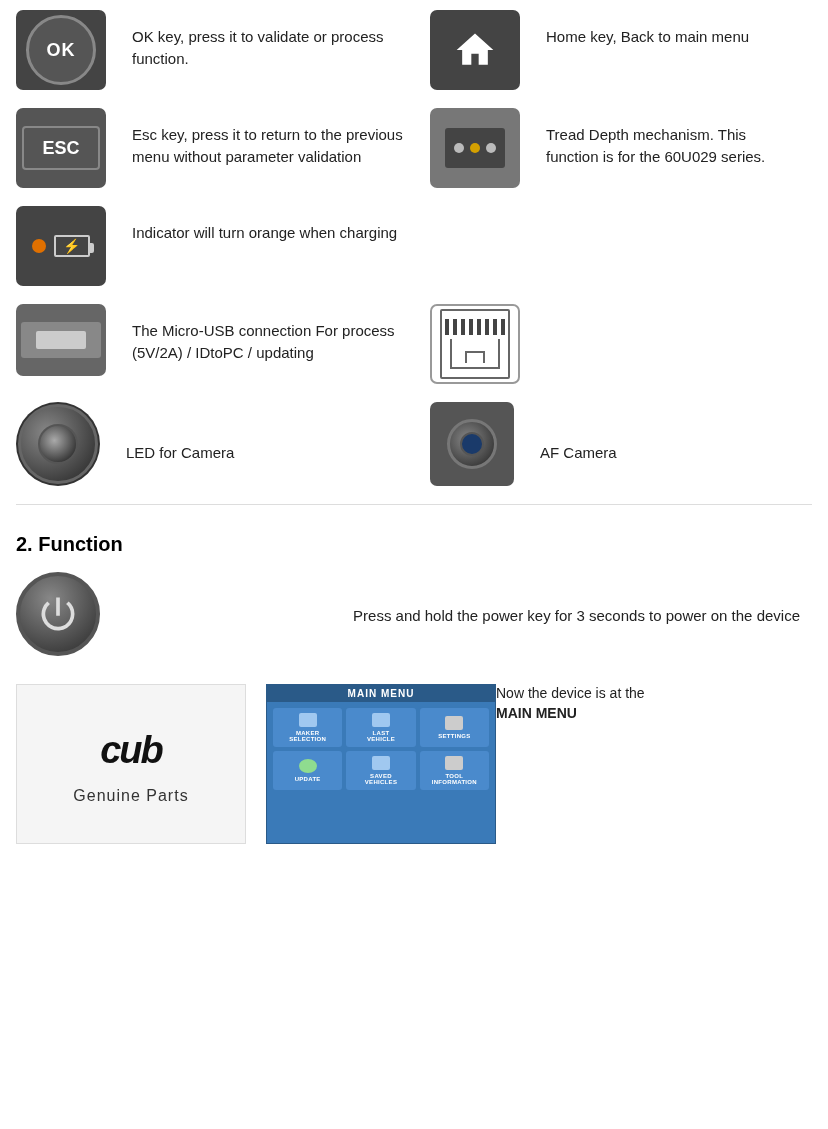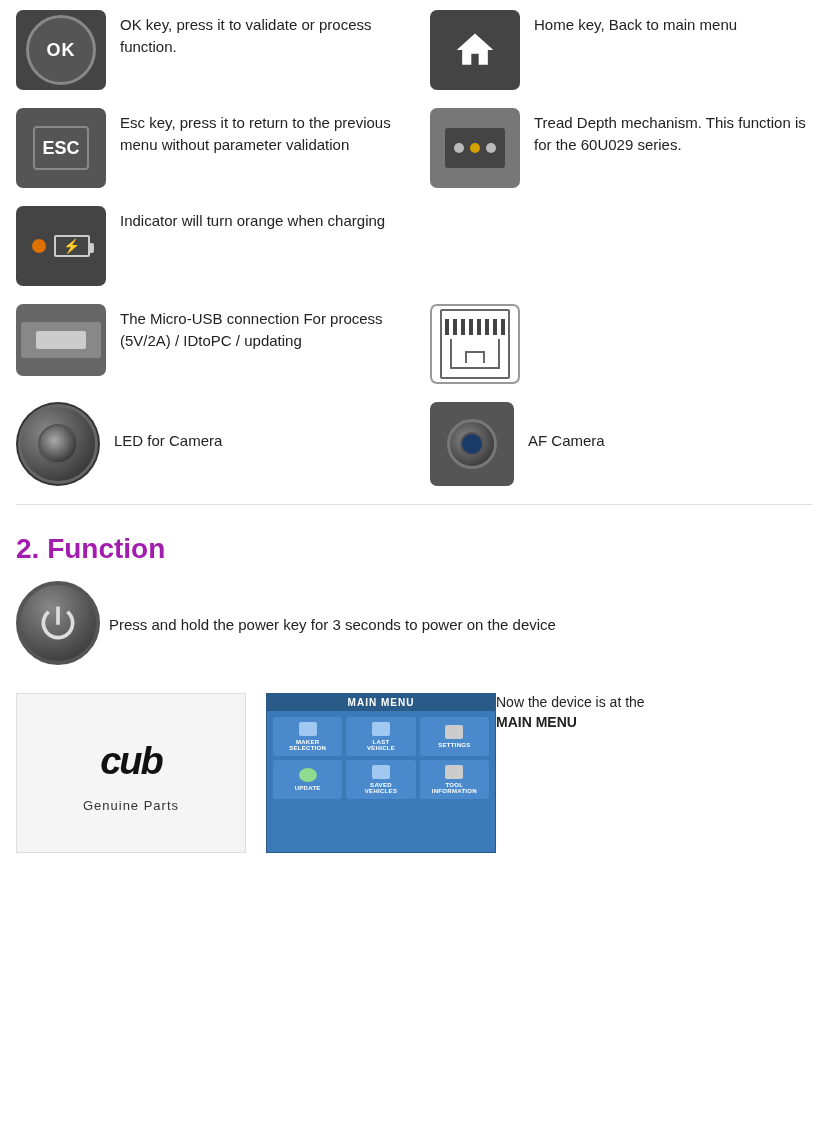--- a/index.html
+++ b/index.html
@@ -42,21 +42,21 @@
     .icon-box.white-bg {
       background: #fff;
       border: 2px solid #999;
     }
     .desc {
       flex: 1;
       line-height: 1.45;
       padding-top: 4px;
     }
     .desc p {
-      margin: 0;
+      margin: 12px;
     }
 
     
     .ok-icon {
       width: 70px; height: 70px;
       border-radius: 50%;
       background: #555;
       border: 3px solid #888;
       display: flex; align-items: center; justify-content: center;
     }
@@ -69,21 +69,21 @@
 
     
     .home-icon {
       width: 60px; height: 60px;
       display: flex; align-items: center; justify-content: center;
     }
     .home-icon svg { width: 44px; height: 44px; fill: #fff; }
 
     
     .esc-icon {
-      width: 56px; height: 44px;
+      width: 78px; height: 44px;
       background: #555;
       border: 2px solid #888;
       border-radius: 4px;
       display: flex; align-items: center; justify-content: center;
     }
     .esc-icon span {
       color: #fff;
       font-size: 18px;
       font-weight: bold;
     }
@@ -217,31 +217,32 @@
     }
     .af-lens-inner {
       width: 24px; height: 24px;
       border-radius: 50%;
       background: #1a3a6a;
       border: 2px solid #555;
     }
 
     
     .section-title {
-      font-size: 28px;
+      font-size: 20px;
       font-weight: bold;
       margin: 28px 0 16px 0;
-      color: #a21caf;
+      color: #000000;
     }
 
     .power-row {
       display: flex;
       align-items: center;
       margin-bottom: 28px;
       gap: 9px;
+      text-align: right;
     }
     .power-btn {
       width: 84px; height: 84px;
       border-radius: 50%;
       background: radial-gradient(circle at 40% 30%, #888, #2a2a2a);
       border: 4px solid #555;
       flex-shrink: 0;
       display: flex; align-items: center; justify-content: center;
     }
     .power-btn svg {
@@ -272,21 +273,21 @@
     .cub-logo-text {
       font-size: 48px;
       font-weight: 900;
       font-style: italic;
       color: #111;
       letter-spacing: -2px;
       line-height: 1;
     }
     .cub-logo-text span { font-size: 38px; }
     .cub-sub {
-      font-size: 13px;
+      font-size: 16px;
       color: #333;
       letter-spacing: 1px;
       margin-top: 16px;
     }
 
     .main-menu-box {
       width: 230px; height: 160px;
       background: #3a7ab8;
       border: 1px solid #2a5a88;
       position: relative;

